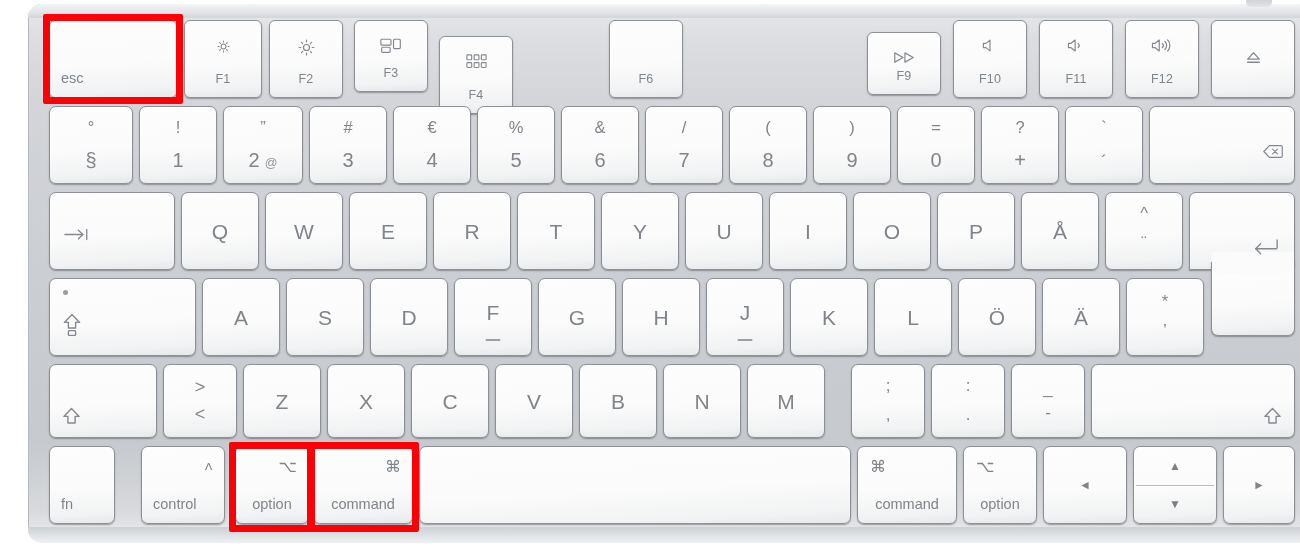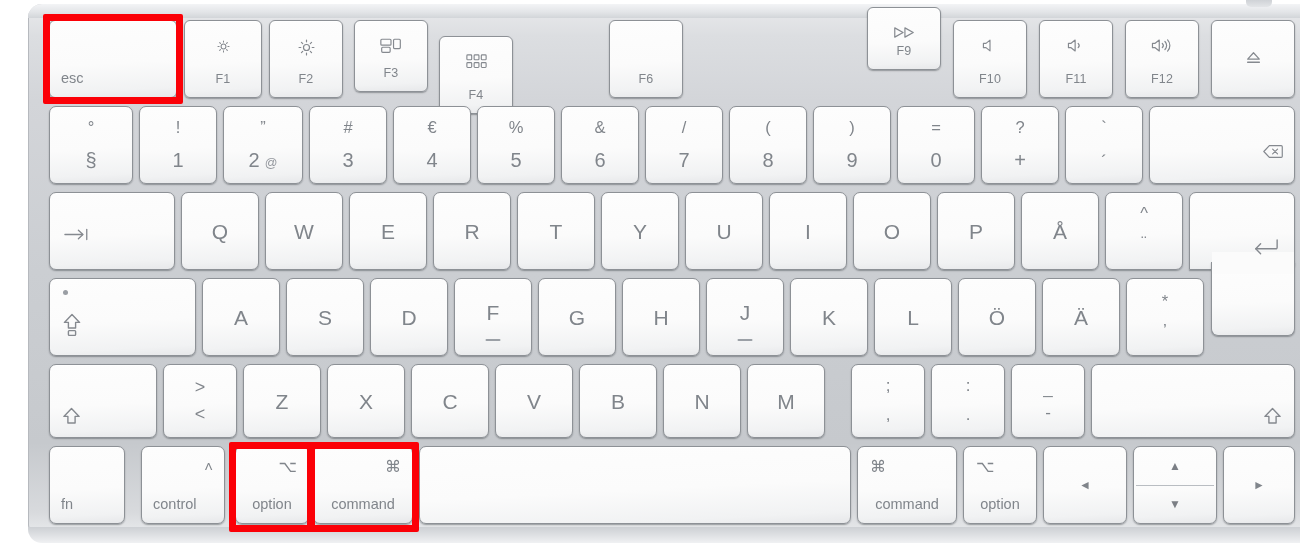--- a/index.html
+++ b/index.html
@@ -175,21 +175,21 @@
     <span class="lbl c-fn">F4</span>
   </div>
 
 
   <div class="key fnrow" style="left:585px;top:20px;width:74px;height:78px">
     <span class="lbl c-fn">F6</span>
   </div>
 
 
 
-  <div class="key fnrow" style="left:843px;top:7px;width:74px;height:63px">
+  <div class="key fnrow" style="left:843px;top:32px;width:74px;height:63px">
     <span class="lbl c-glyph">
       <svg width="24" height="13" viewBox="0 0 26 14" fill="none" stroke="#85898f" stroke-width="1.3" stroke-linejoin="round">
         <path d="M3 2 L12 7 L3 12 Z"></path>
           <path d="M14 2 L23 7 L14 12 Z"></path>
       </svg>
     </span>
     <span class="lbl c-fn">F9</span>
   </div>
 
   <div class="key fnrow" style="left:929px;top:20px;width:74px;height:78px">
@@ -446,21 +446,21 @@
     <span class="lbl c-lo" style="font-size:17px;bottom:16px;">-</span>
   </div>
   <div class="key" style="left:1067px;top:364px;width:204px;height:74px">
     <span class="lbl c-brg">
       <svg width="19" height="18" viewBox="0 0 18 18" fill="none" stroke="#85898f" stroke-width="1.4" stroke-linejoin="round">
         <path d="M9 1.6 L16.6 9.4 H12.6 V16 H5.4 V9.4 H1.4 Z"></path>
       </svg>
     </span>
   </div>
 
-  <div class="key" style="left:25px;top:446px;width:76px;height:78px">
+  <div class="key" style="left:25px;top:446px;width:66px;height:78px">
     <span class="lbl c-bl">fn</span>
   </div>
   <div class="key" style="left:117px;top:446px;width:84px;height:78px">
     <span class="lbl c-tr" style="font-size:15px;">˄</span>
     <span class="lbl c-bl">control</span>
   </div>
   <div class="key" style="left:211px;top:446px;width:74px;height:78px">
     <span class="lbl c-tr" style="font-size:16px;">⌥</span>
     <span class="lbl c-bc">option</span>
   </div>

